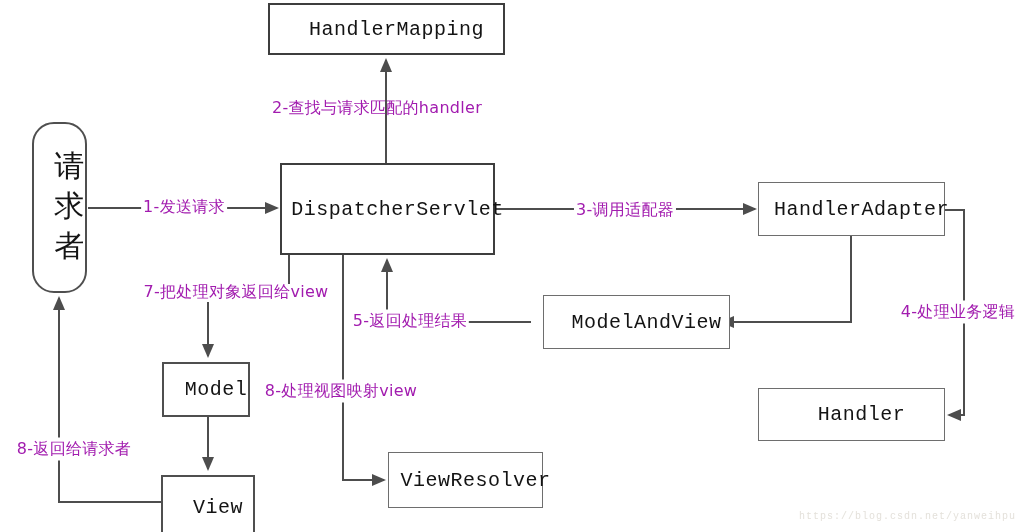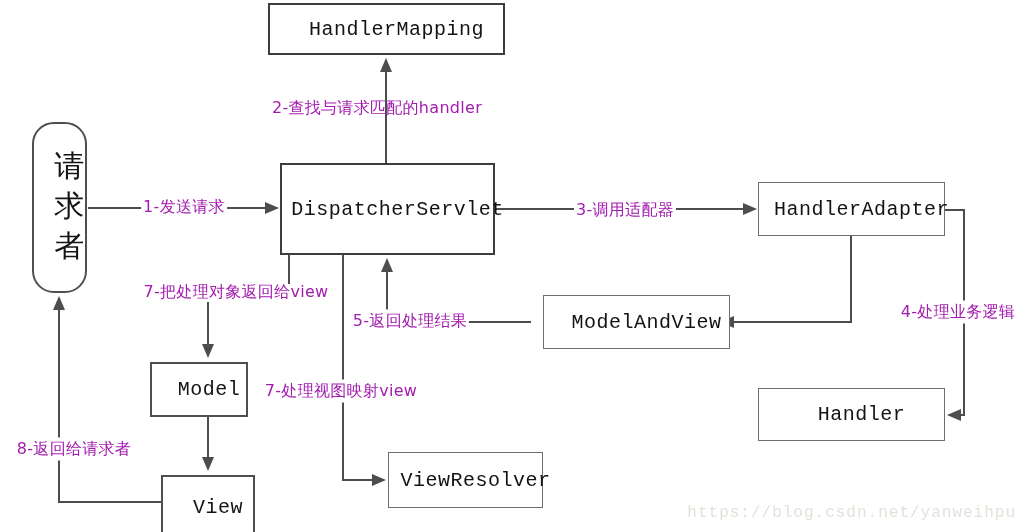--- a/index.html
+++ b/index.html
@@ -35,21 +35,21 @@
   .b15 { border: 2px solid #4f4f4f; }
   .b1 { border: 1px solid #6e6e6e; }
   .node-handler-mapping   { left: 268px; top: 3px;   width: 237px; height: 52px; }
   .node-requester         { left: 32px;  top: 122px; width: 55px;  height: 171px;
                             font-size: 30px; line-height: 40px; border-radius: 22px; }
   .node-requester .vtext  { width: 32px; text-align: center; word-break: break-all; }
   .node-dispatcher        { left: 280px; top: 163px; width: 215px; height: 92px; }
   .node-handler-adapter   { left: 758px; top: 182px; width: 187px; height: 54px; }
   .node-model-and-view    { left: 531px; top: 295px; width: 187px; height: 54px; margin-left: 12px; }
   .node-handler           { left: 758px; top: 388px; width: 187px; height: 53px; }
-  .node-model             { left: 150px; top: 362px; width: 98px;  height: 55px; }
+  .node-model             { left: 162px; top: 362px; width: 88px;  height: 55px; }
   .node-view              { left: 161px; top: 475px; width: 94px;  height: 64px; }
   .node-view-resolver     { left: 388px; top: 452px; width: 155px; height: 56px; }
   .edge-label {
     position: absolute;
     transform: translate(-50%, -50%);
     white-space: nowrap;
     font-size: 16px;
     color: #a21caf;
     z-index: 3;
     padding: 1px 2px;
@@ -62,21 +62,21 @@
   .lbl-4 { left: 958px; top: 312px; }
   .lbl-5 { left: 410px; top: 321px; }
   .lbl-6 { left: 341px; top: 391px; }
   .lbl-7 { left: 236px; top: 292px; }
   .lbl-8 { left: 57px;  top: 449px; margin-left: 17px; }
   .watermark {
     position: absolute;
     right: 8px;
     bottom: 10px;
     font-family: "Liberation Mono", "DejaVu Sans Mono", monospace;
-    font-size: 16px;
+    font-size: 10px;
     letter-spacing: 1px;
     color: #e4e1db;
     z-index: 4;
   }
 </style>
 </head>
 <body>
 
 <div class="canvas">
 
@@ -135,19 +135,19 @@
 
   <div class="node b1 node-view-resolver">
     <span>ViewResolver</span>
   </div>
 
   <div class="edge-label on-line lbl-1">1-发送请求</div>
   <div class="edge-label lbl-2">2-查找与请求匹配的handler</div>
   <div class="edge-label on-line lbl-3">3-调用适配器</div>
   <div class="edge-label on-line lbl-4">4-处理业务逻辑</div>
   <div class="edge-label on-line lbl-5">5-返回处理结果</div>
-  <div class="edge-label on-line lbl-6">7-处理视图映射view</div>
+  <div class="edge-label on-line lbl-6">8-处理视图映射view</div>
   <div class="edge-label lbl-7">7-把处理对象返回给view</div>
   <div class="edge-label on-line lbl-8">8-返回给请求者</div>
 
   <div class="watermark">https://blog.csdn.net/yanweihpu</div>
 
 </div>
 
 </body></html>

